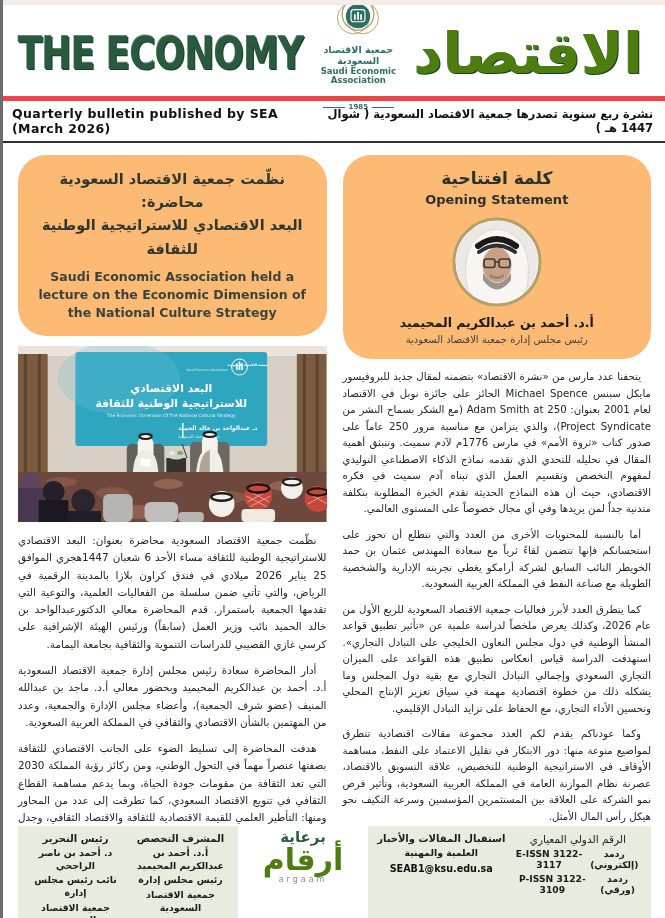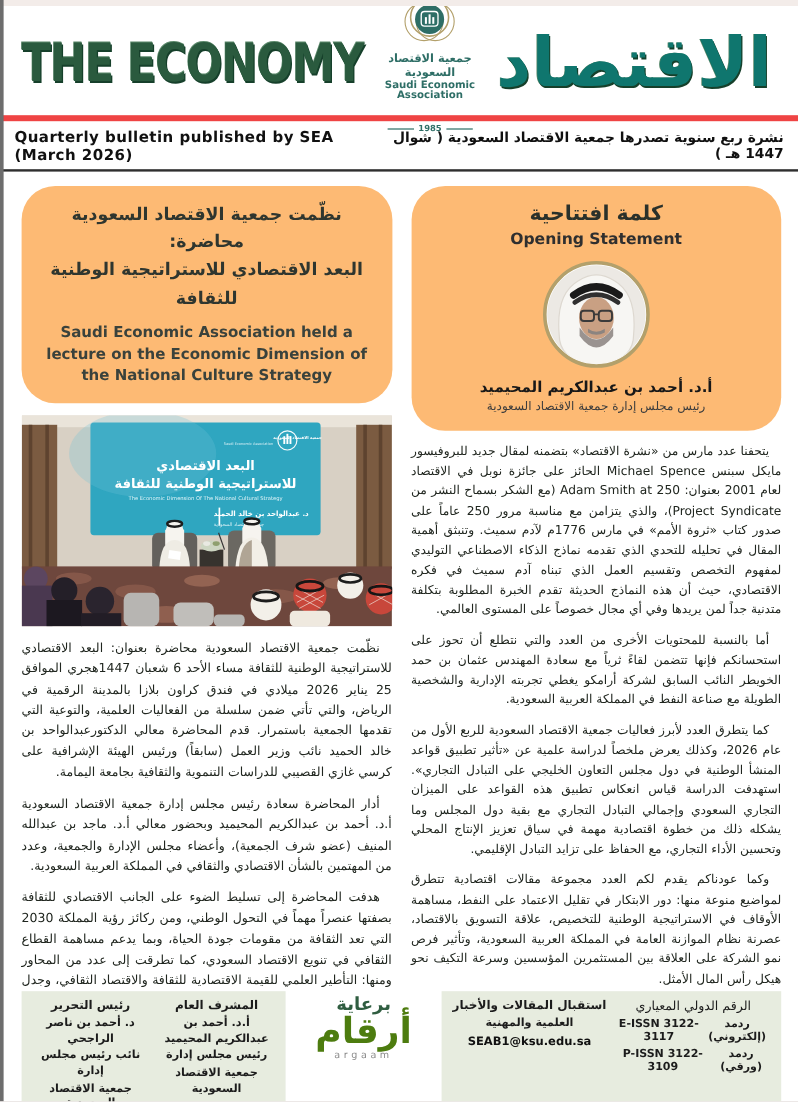--- a/index.html
+++ b/index.html
@@ -13,21 +13,21 @@
             padding:16px 22px 2px 18px;height:92px;box-sizing:border-box;}
   .title-en{font-size:36px;font-weight:900;color:#2a5a3e;letter-spacing:-1px;
             transform:scaleY(1.22);transform-origin:center;
             text-shadow:1px 1px 0 #16402b, -0.5px -0.5px 0 #5d8a6c;white-space:nowrap;}
   .logo-block{width:138px;text-align:center;line-height:1.15;margin-top:-4px;}
   .logo-block svg{display:block;margin:0 auto;}
   .logo-ar{font-size:9.5px;font-weight:bold;color:#2e6e66;direction:rtl;}
   .logo-en{font-size:8.5px;font-weight:bold;color:#2e6e66;}
   .logo-year{font-size:7px;font-weight:bold;color:#2e6e66;margin-top:17px;}
   .yline{display:inline-block;width:22px;border-top:1px solid #2e6e66;vertical-align:middle;margin:0 4px;}
-  .title-ar{font-size:57px;font-weight:bold;color:#0f766e;direction:rtl;line-height:1;
+  .title-ar{font-size:57px;font-weight:bold;color:#4d7c0f;direction:rtl;line-height:1;
             text-shadow:1px 1px 0 #16402b, -0.5px -0.5px 0 #5d8a6c;white-space:nowrap;}
 
   
   .subbar{margin:4px 0 0;border-top:5px solid #ef4444;border-bottom:2px solid #2f2f2f;
           display:flex;justify-content:space-between;align-items:center;padding:5px 12px;}
   .sub-en{font-weight:bold;font-size:12.5px;color:#101010;letter-spacing:.4px;}
   .sub-ar{font-weight:bold;font-size:11.5px;color:#101010;direction:rtl;}
 
   
   .main{display:flex;gap:16px;padding:12px 14px 0 18px;height:682px;box-sizing:border-box;overflow:hidden;}
@@ -232,21 +232,21 @@
         <p>كما يتطرق العدد لأبرز فعاليات جمعية الاقتصاد السعودية للربع الأول من عام 2026، وكذلك يعرض ملخصاً لدراسة علمية عن «تأثير تطبيق قواعد المنشأ الوطنية في دول مجلس التعاون الخليجي على التبادل التجاري». استهدفت الدراسة قياس انعكاس تطبيق هذه القواعد على الميزان التجاري السعودي وإجمالي التبادل التجاري مع بقية دول المجلس وما يشكله ذلك من خطوة اقتصادية مهمة في سياق تعزيز الإنتاج المحلي وتحسين الأداء التجاري، مع الحفاظ على تزايد التبادل الإقليمي.</p>
         <p>وكما عودناكم يقدم لكم العدد مجموعة مقالات اقتصادية تتطرق لمواضيع منوعة منها: دور الابتكار في تقليل الاعتماد على النفط، مساهمة الأوقاف في الاستراتيجية الوطنية للتخصيص، علاقة التسويق بالاقتصاد، عصرنة نظام الموازنة العامة في المملكة العربية السعودية، وتأثير فرص نمو الشركة على العلاقة بين المستثمرين المؤسسين وسرعة التكيف نحو هيكل رأس المال الأمثل.</p>
       </div>
     </section>
   </main>
 
   <footer class="footer">
 
     <div class="foot-box ed-box">
       <div class="f-col">
-        <div class="f-role">المشرف العام</div>
+        <div class="f-role">المشرف التخصص</div>
         <div class="f-line">أ.د. أحمد بن عبدالكريم المحيميد</div>
         <div class="f-line">رئيس مجلس إدارة</div>
         <div class="f-line">جمعية الاقتصاد السعودية</div>
       </div>
       <div class="f-col">
         <div class="f-role">رئيس التحرير</div>
         <div class="f-line">د. أحمد بن ناصر الراجحي</div>
         <div class="f-line">نائب رئيس مجلس إدارة</div>
         <div class="f-line">جمعية الاقتصاد السعودية</div>
       </div>

